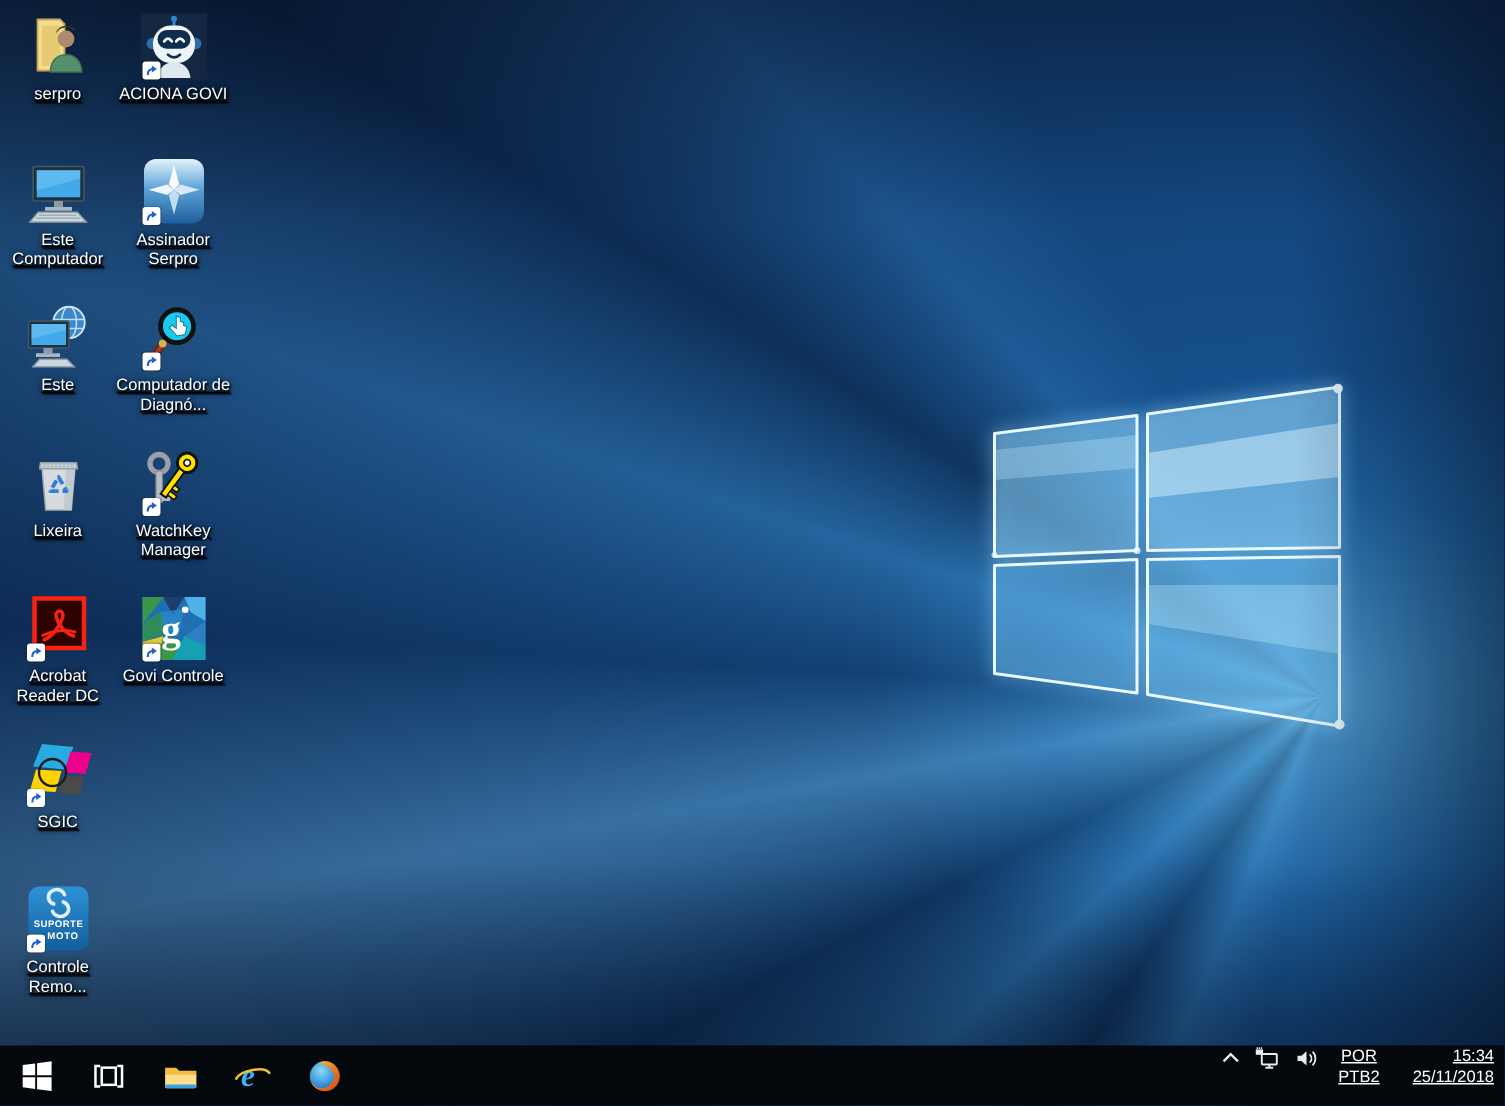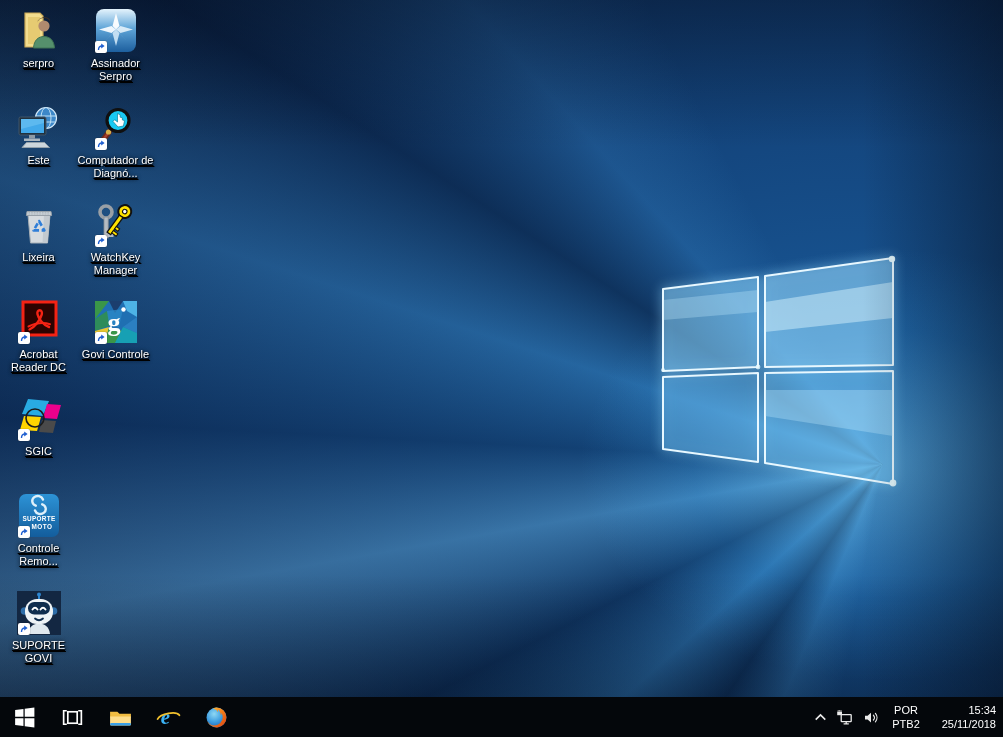--- a/index.html
+++ b/index.html
@@ -41,21 +41,21 @@
   .lbl{margin-top:3px;font-size:11px;line-height:13px;color:#fff;text-align:center;max-width:76px;
        text-shadow:1px 1px 1px #000,0 0 4px #000;}
   
   .taskbar{position:absolute;left:0;bottom:0;width:1003px;height:40px;background:#04070b;
            display:flex;align-items:stretch;z-index:5;}
   button{font-family:inherit;}
   .tb{width:48px;border:none;background:transparent;display:flex;align-items:center;justify-content:center;padding:0;cursor:pointer;}
   .tb svg{width:25px;height:25px;display:block;}
   .tray{margin-left:auto;display:flex;align-items:stretch;}
   .trb{border:none;background:transparent;display:flex;flex-direction:column;align-items:center;
-       justify-content:center;padding:0;cursor:pointer;color:#fff;}
+       justify-content:flex-start;padding:0;cursor:pointer;color:#fff;text-decoration:underline;}
   .trb svg{width:17px;height:17px;display:block;}
   .w-chv{width:22px;} .w-net{width:26px;} .w-vol{width:28px;}
   .lang{width:42px;font-size:11px;line-height:14px;}
   .clock{width:76px;font-size:11px;line-height:14px;align-items:flex-end;padding-right:7px;}
 </style>
 </head>
 <body>
 
 <svg width="0" height="0" style="position:absolute" aria-hidden="true">
   <defs>
@@ -110,20 +110,34 @@
           <path d="M9 5 h15 l3 3 v31 h-18 z" fill="#f3dd8e" stroke="#c9a756" stroke-width="1.2"></path>
           <rect x="12" y="9" width="12" height="27" fill="#e6cb72"></rect>
           <path d="M21 16 a7 7 0 0 1 13.4 -1.6 l-.9 -3.4 a8 8 0 0 0 -11.6 1.4z" fill="#3a2e26"></path>
           <circle cx="28" cy="18" r="5.6" fill="#b08a6e"></circle>
           <path d="M17.5 40 c.5 -8 5 -11.5 10.5 -11.5 s10 3.5 10.5 11.5z" fill="#55906c" stroke="#3f7354" stroke-width="1"></path>
         </svg>
       </div>
       <div class="lbl">serpro</div>
     </div>
 
+    <div class="cell">
+      <div class="ic">
+        <svg viewBox="0 0 46 46">
+          <rect x="6" y="6" width="34" height="23" rx="1.5" fill="#20313e" stroke="#41576a" stroke-width="1"></rect>
+          <rect x="8.5" y="8.5" width="29" height="18" fill="#42a9ea"></rect>
+          <path d="M8.5 8.5 h29 v5.5 l-29 8z" fill="#74c6f2" opacity=".55"></path>
+          <rect x="20" y="29" width="6" height="4" fill="#8d9aa5"></rect>
+          <rect x="14" y="33" width="18" height="2.5" fill="#aab6bf"></rect>
+          <path d="M4 43 l5.5 -6.5 h26 l6 6.5z" fill="#cdd6dc" stroke="#93a1ab" stroke-width="1"></path>
+          <path d="M8 40.5 h29 M10 38.5 h25" stroke="#9fadb7" stroke-width="1"></path>
+        </svg>
+      </div>
+      <div class="lbl">Este Computador</div>
+    </div>
 
     <div class="cell">
       <div class="ic">
         <svg viewBox="0 0 46 46">
           <circle cx="30" cy="13" r="10.5" fill="#3c87c8" stroke="#d6ebfa" stroke-width="1.2"></circle>
           <ellipse cx="30" cy="13" rx="5" ry="10.5" fill="none" stroke="#bfe0f5" stroke-width="1"></ellipse>
           <path d="M19.6 11 h20.8 M20.6 17 h18.8" stroke="#bfe0f5" stroke-width="1" fill="none"></path>
           <rect x="3" y="12" width="27" height="18" rx="1.5" fill="#20313e" stroke="#41576a" stroke-width="1"></rect>
           <rect x="5" y="14" width="23" height="14" fill="#42a9ea"></rect>
           <path d="M5 14 h23 v4 l-23 6z" fill="#74c6f2" opacity=".55"></path>
@@ -225,21 +239,21 @@
               <path d="M24.5 19.5 q2.5 -3.5 5 0"></path>
           </g>
           <path d="M19 28.5 q4 3.5 8 0" stroke="#0f2d4e" stroke-width="1.8" fill="none" stroke-linecap="round"></path>
         </svg>
         <span class="sc">
             <svg viewBox="0 0 10 10">
               <use href="#sc-arrow"></use>
             </svg>
           </span>
       </div>
-      <div class="lbl">SUPORTE GOVI</div>
+      <div class="lbl">ACIONA GOVI</div>
     </div>
 
     <div class="cell">
       <div class="ic">
         <svg viewBox="0 0 46 46">
           <defs>
               <linearGradient id="asg" x1="0" y1="0" x2="0" y2="1">
             <stop offset="0" stop-color="#e4f3fc"></stop>
                 <stop offset=".45" stop-color="#5fa5d8"></stop>
                 <stop offset="1" stop-color="#1d5f9e"></stop>

